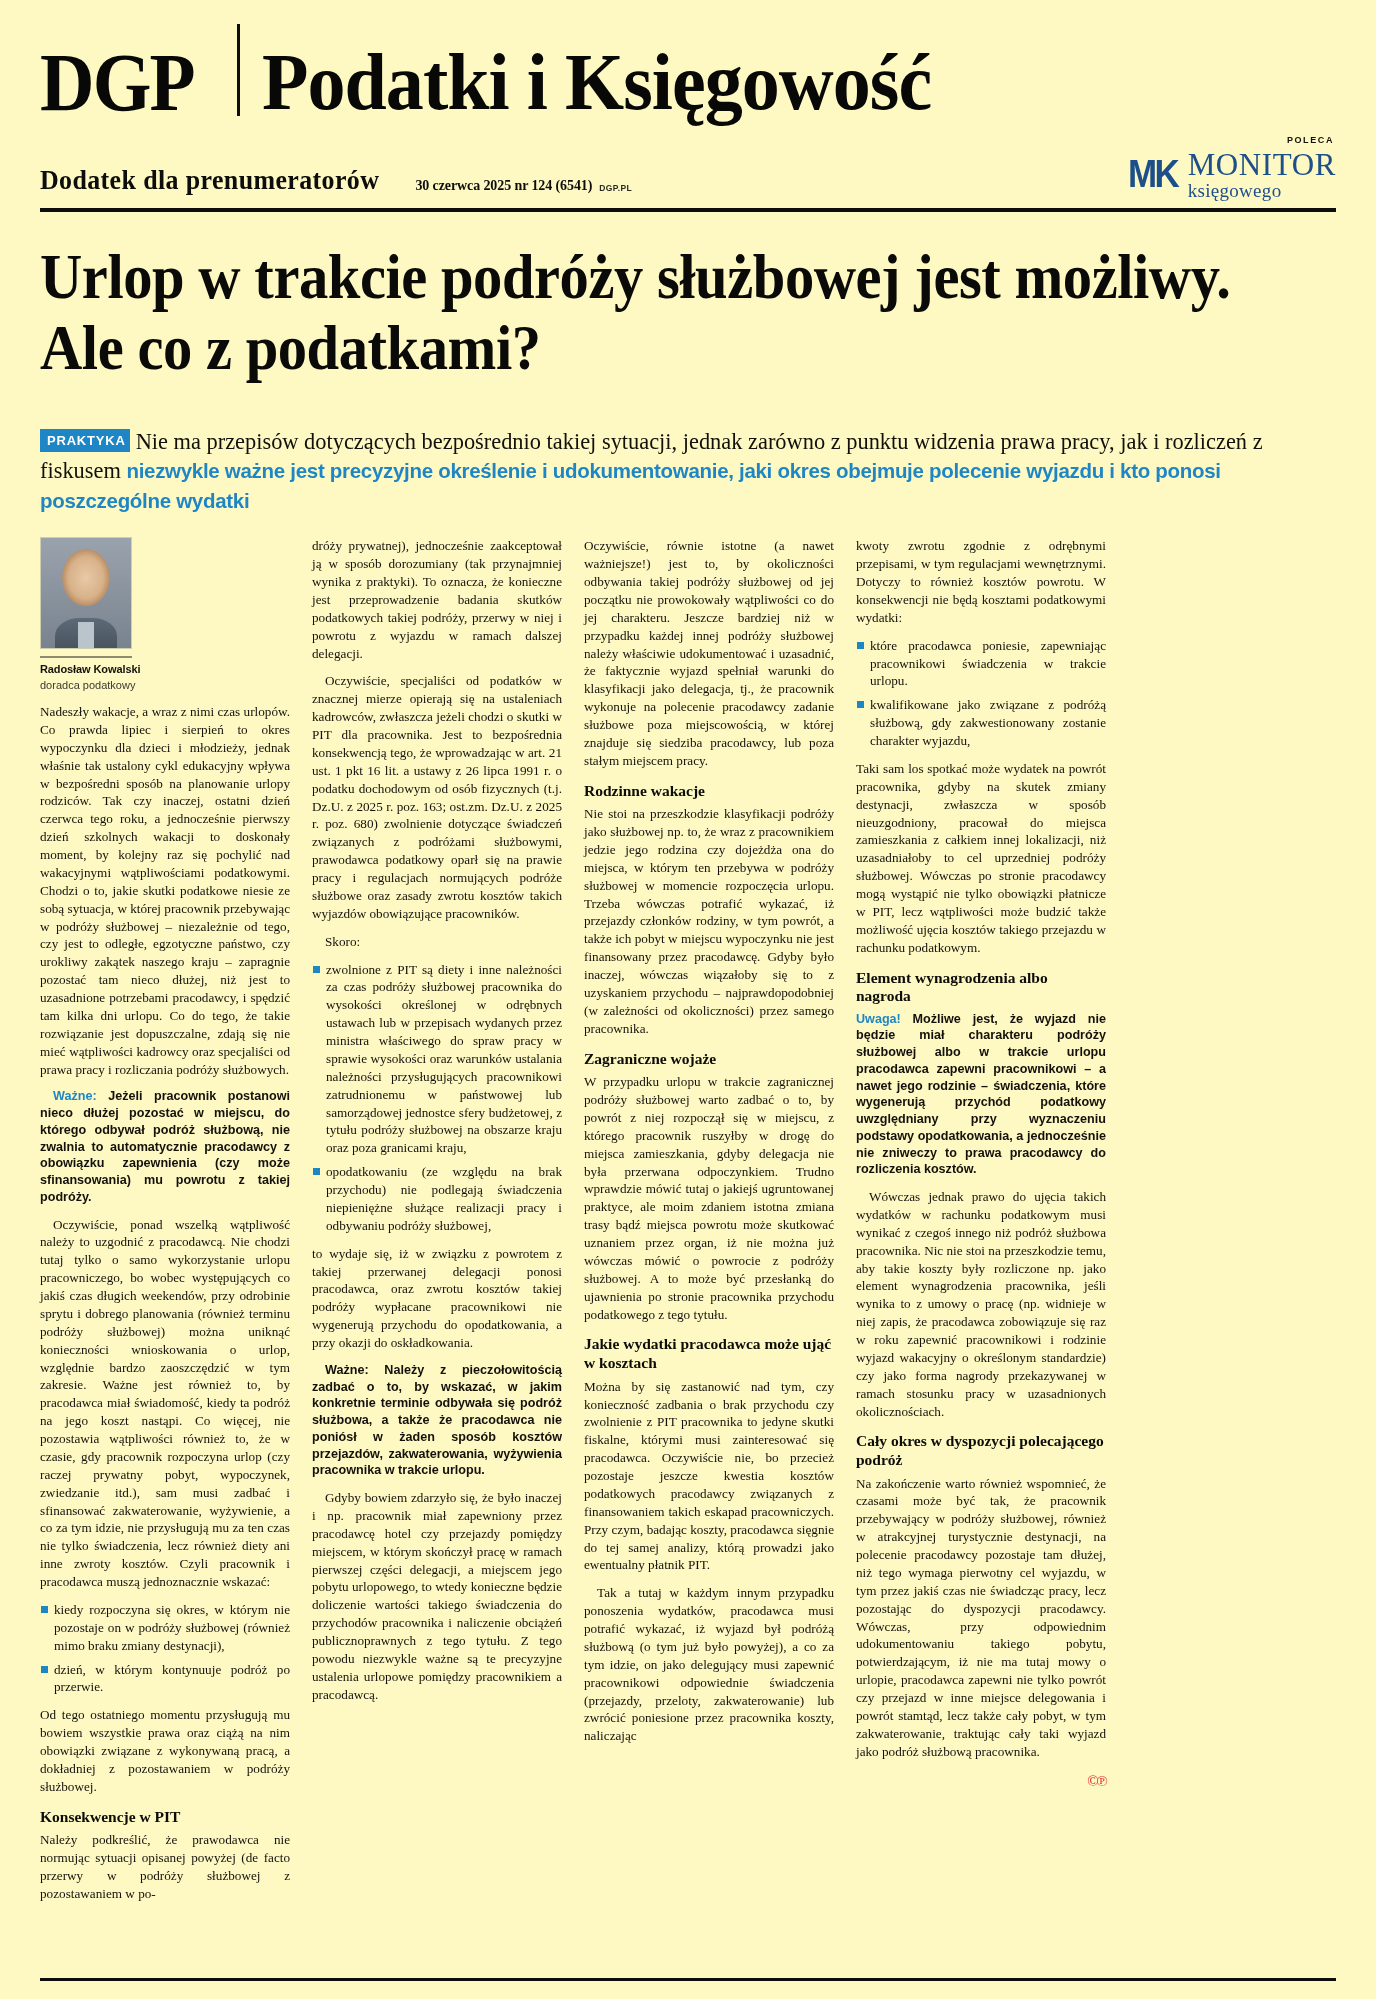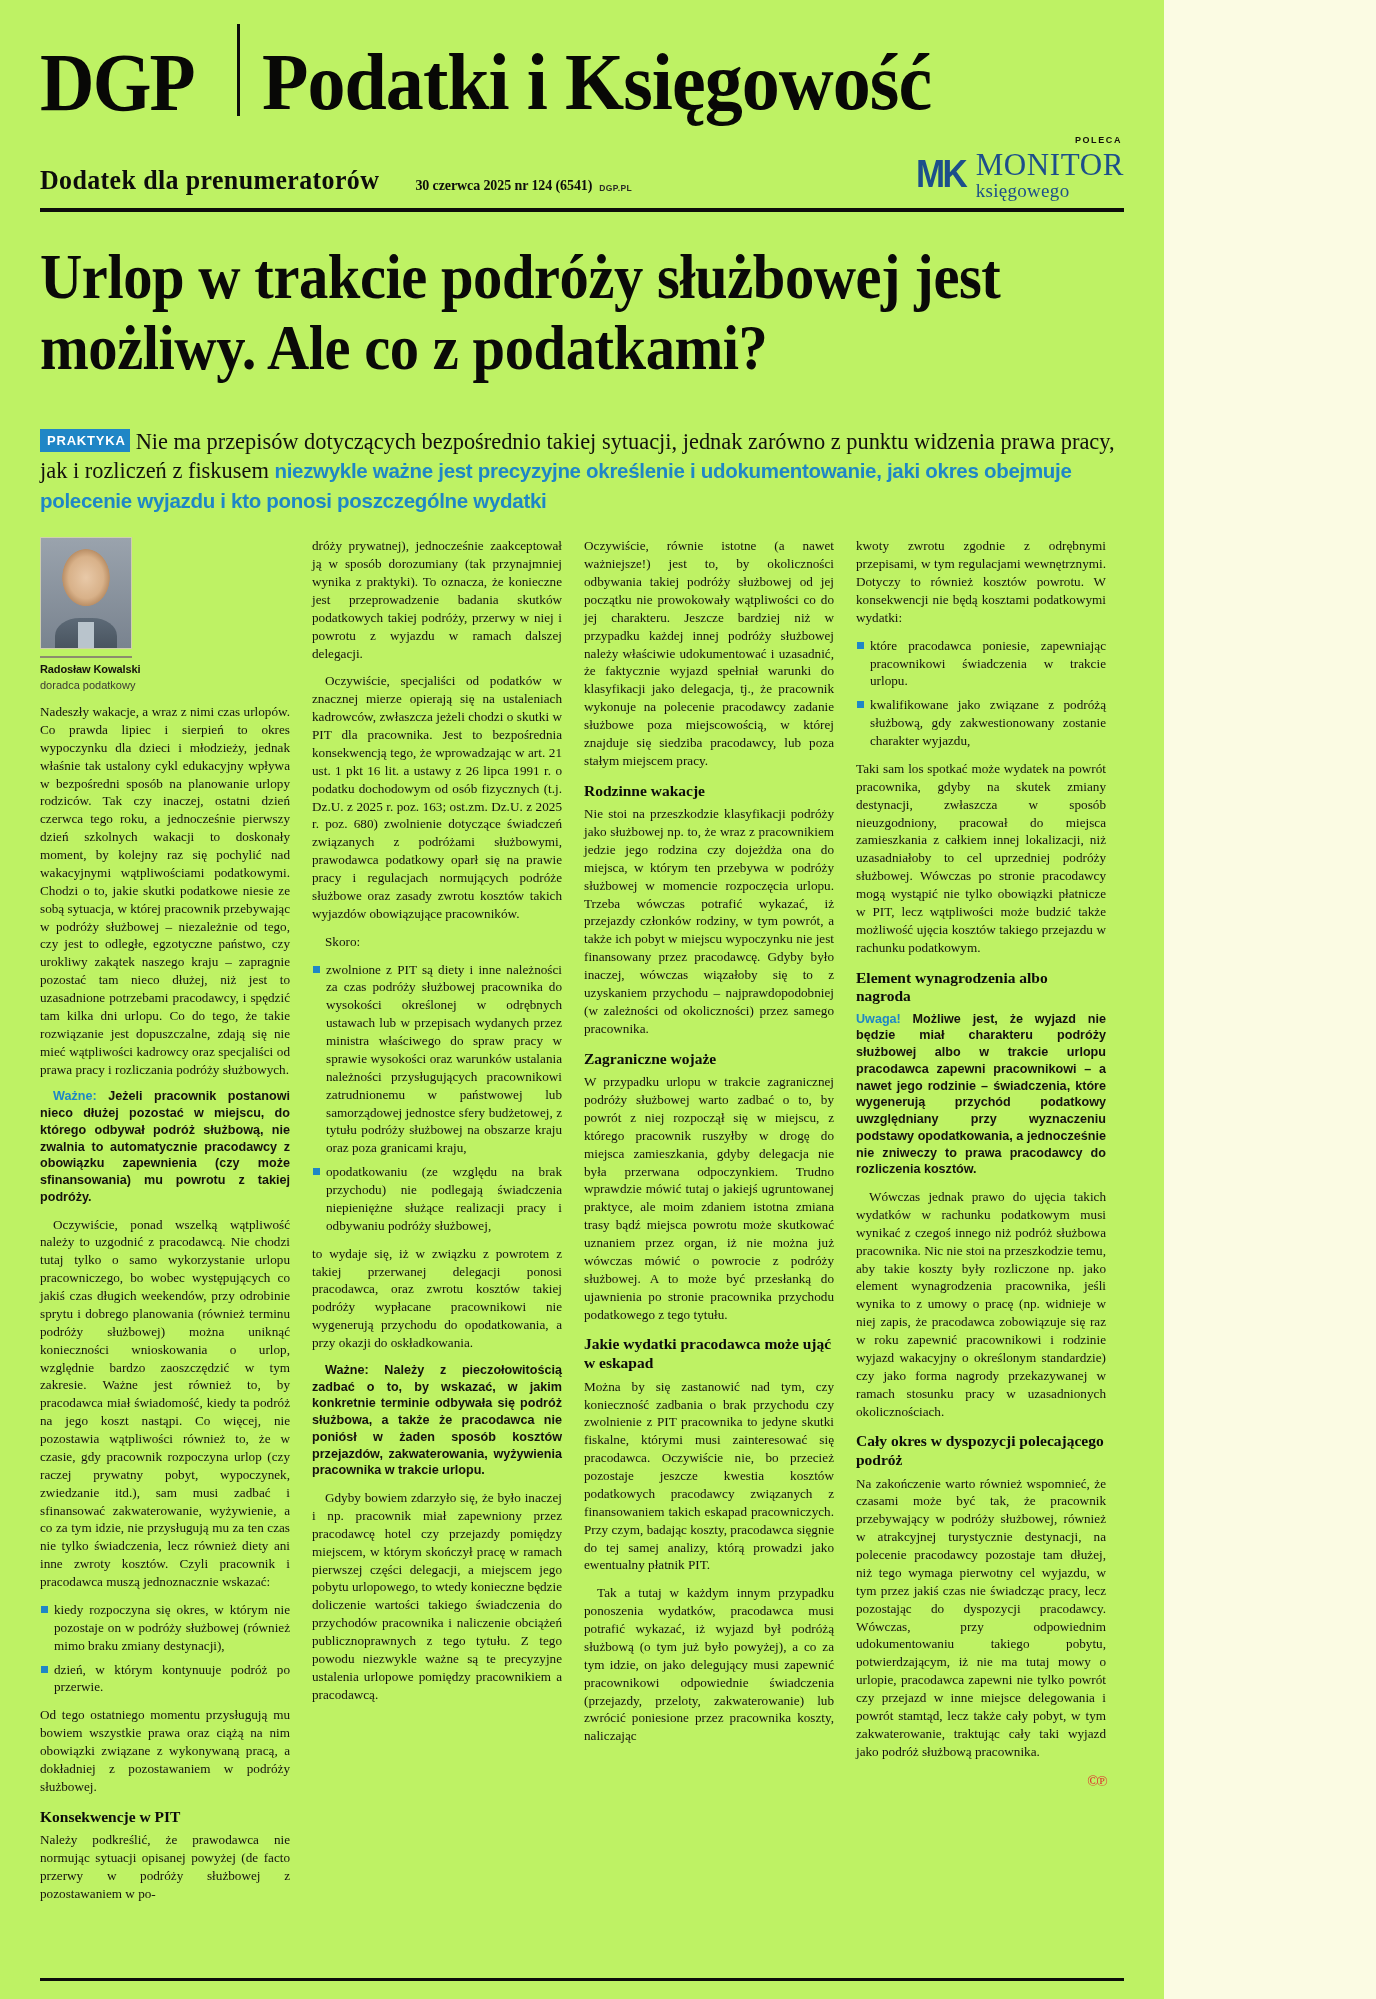--- a/index.html
+++ b/index.html
@@ -8,23 +8,23 @@
   body {
     width: 1376px;
     height: 1999px;
     background: #fbfbe3;
     font-family: "Liberation Serif", serif;
     color: #12100c;
     overflow: hidden;
   }
   .page {
     position: relative;
-    width: 1164px;
+    width: 1376px;
     height: 1999px;
-    background: #bef264;
+    background: #fef9c3;
     padding: 0 40px;
   }
 
   
   .masthead {
     display: flex;
     align-items: flex-end;
     padding-top: 22px;
     height: 120px;
   }
@@ -382,21 +382,21 @@
       <p class="boxnote"><span class="run-in-bold">Ważne:</span><span> Należy z pieczołowitością zadbać o to, by wskazać, w jakim konkretnie terminie odbywała się podróż służbowa, a także że pracodawca nie poniósł w żaden sposób kosztów przejazdów, zakwaterowania, wyżywienia pracownika w trakcie urlopu.</span></p>
       <p>Gdyby bowiem zdarzyło się, że było inaczej i np. pracownik miał zapewniony przez pracodawcę hotel czy przejazdy pomiędzy miejscem, w którym skończył pracę w ramach pierwszej części delegacji, a miejscem jego pobytu urlopowego, to wtedy konieczne będzie doliczenie wartości takiego świadczenia do przychodów pracownika i naliczenie obciążeń publicznoprawnych z tego tytułu. Z tego powodu niezwykle ważne są te precyzyjne ustalenia urlopowe pomiędzy pracownikiem a pracodawcą.</p>
     </div>
 
     <div class="col">
       <p class="noindent">Oczywiście, równie istotne (a nawet ważniejsze!) jest to, by okoliczności odbywania takiej podróży służbowej od jej początku nie prowokowały wątpliwości co do jej charakteru. Jeszcze bardziej niż w przypadku każdej innej podróży służbowej należy właściwie udokumentować i uzasadnić, że faktycznie wyjazd spełniał warunki do klasyfikacji jako delegacja, tj., że pracownik wykonuje na polecenie pracodawcy zadanie służbowe poza miejscowością, w której znajduje się siedziba pracodawcy, lub poza stałym miejscem pracy.</p>
       <h3 class="subhead">Rodzinne wakacje</h3>
       <p class="noindent">Nie stoi na przeszkodzie klasyfikacji podróży jako służbowej np. to, że wraz z pracownikiem jedzie jego rodzina czy dojeżdża ona do miejsca, w którym ten przebywa w podróży służbowej w momencie rozpoczęcia urlopu. Trzeba wówczas potrafić wykazać, iż przejazdy członków rodziny, w tym powrót, a także ich pobyt w miejscu wypoczynku nie jest finansowany przez pracodawcę. Gdyby było inaczej, wówczas wiązałoby się to z uzyskaniem przychodu – najprawdopodobniej (w zależności od okoliczności) przez samego pracownika.</p>
       <h3 class="subhead">Zagraniczne wojaże</h3>
       <p class="noindent">W przypadku urlopu w trakcie zagranicznej podróży służbowej warto zadbać o to, by powrót z niej rozpoczął się w miejscu, z którego pracownik ruszyłby w drogę do miejsca zamieszkania, gdyby delegacja nie była przerwana odpoczynkiem. Trudno wprawdzie mówić tutaj o jakiejś ugruntowanej praktyce, ale moim zdaniem istotna zmiana trasy bądź miejsca powrotu może skutkować uznaniem przez organ, iż nie można już wówczas mówić o powrocie z podróży służbowej. A to może być przesłanką do ujawnienia po stronie pracownika przychodu podatkowego z tego tytułu.</p>
-      <h3 class="subhead">Jakie wydatki pracodawca może ująć w eskapad</h3>
+      <h3 class="subhead">Jakie wydatki pracodawca może ująć w kosztach</h3>
       <p class="noindent">Można by się zastanowić nad tym, czy konieczność zadbania o brak przychodu czy zwolnienie z PIT pracownika to jedyne skutki fiskalne, którymi musi zainteresować się pracodawca. Oczywiście nie, bo przecież pozostaje jeszcze kwestia kosztów podatkowych pracodawcy związanych z finansowaniem takich eskapad pracowniczych. Przy czym, badając koszty, pracodawca sięgnie do tej samej analizy, którą prowadzi jako ewentualny płatnik PIT.</p>
       <p>Tak a tutaj w każdym innym przypadku ponoszenia wydatków, pracodawca musi potrafić wykazać, iż wyjazd był podróżą służbową (o tym już było powyżej), a co za tym idzie, on jako delegujący musi zapewnić pracownikowi odpowiednie świadczenia (przejazdy, przeloty, zakwaterowanie) lub zwrócić poniesione przez pracownika koszty, naliczając</p>
     </div>
 
     <div class="col">
       <p class="noindent">kwoty zwrotu zgodnie z odrębnymi przepisami, w tym regulacjami wewnętrznymi. Dotyczy to również kosztów powrotu. W konsekwencji nie będą kosztami podatkowymi wydatki:</p>
       <ul class="bullets">
         <li>które pracodawca poniesie, zapewniając pracownikowi świadczenia w trakcie urlopu.</li>
         <li>kwalifikowane jako związane z podróżą służbową, gdy zakwestionowany zostanie charakter wyjazdu,</li>
       </ul>

